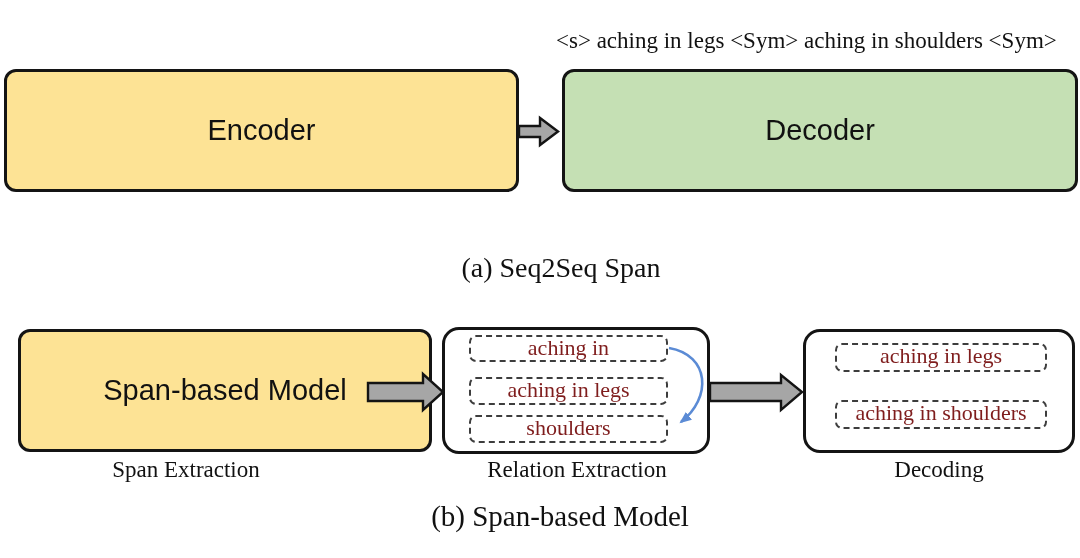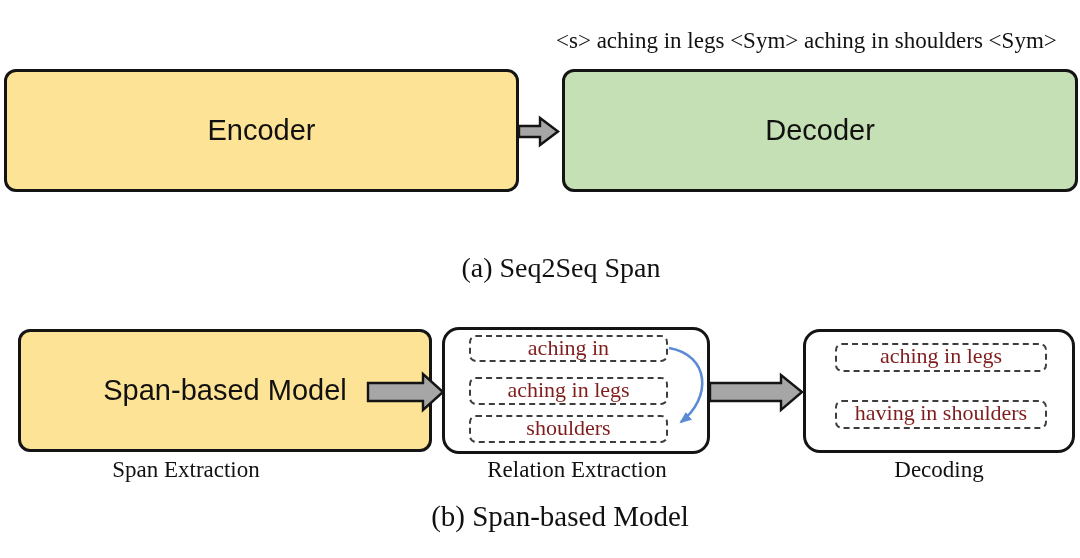--- a/index.html
+++ b/index.html
@@ -141,21 +141,21 @@
   <div class="chip" style="left:469px; top:415px; width:199px; height:28px;">
     <span>shoulders</span>
   </div>
 
   <div class="stage-box" style="left:803px; top:329px; width:272px; height:124px;"></div>
 
   <div class="chip" style="left:835px; top:343px; width:212px; height:29px;">
     <span>aching in legs</span>
   </div>
   <div class="chip" style="left:835px; top:400px; width:212px; height:29px;">
-    <span>having in shoulders</span>
+    <span>aching in shoulders</span>
   </div>
 
   <div class="stage-label" style="left:76px; top:457px;">Span Extraction</div>
   <div class="stage-label" style="left:467px; top:457px;">Relation Extraction</div>
   <div class="stage-label" style="left:829px; top:457px;">Decoding</div>
 
   <div class="caption" style="left:360px; top:500px; font-size:29px;">(b) Span-based Model</div>
 
   <svg id="arrow-layer" viewBox="0 0 1080 558" xmlns="http://www.w3.org/2000/svg">
     <defs>

